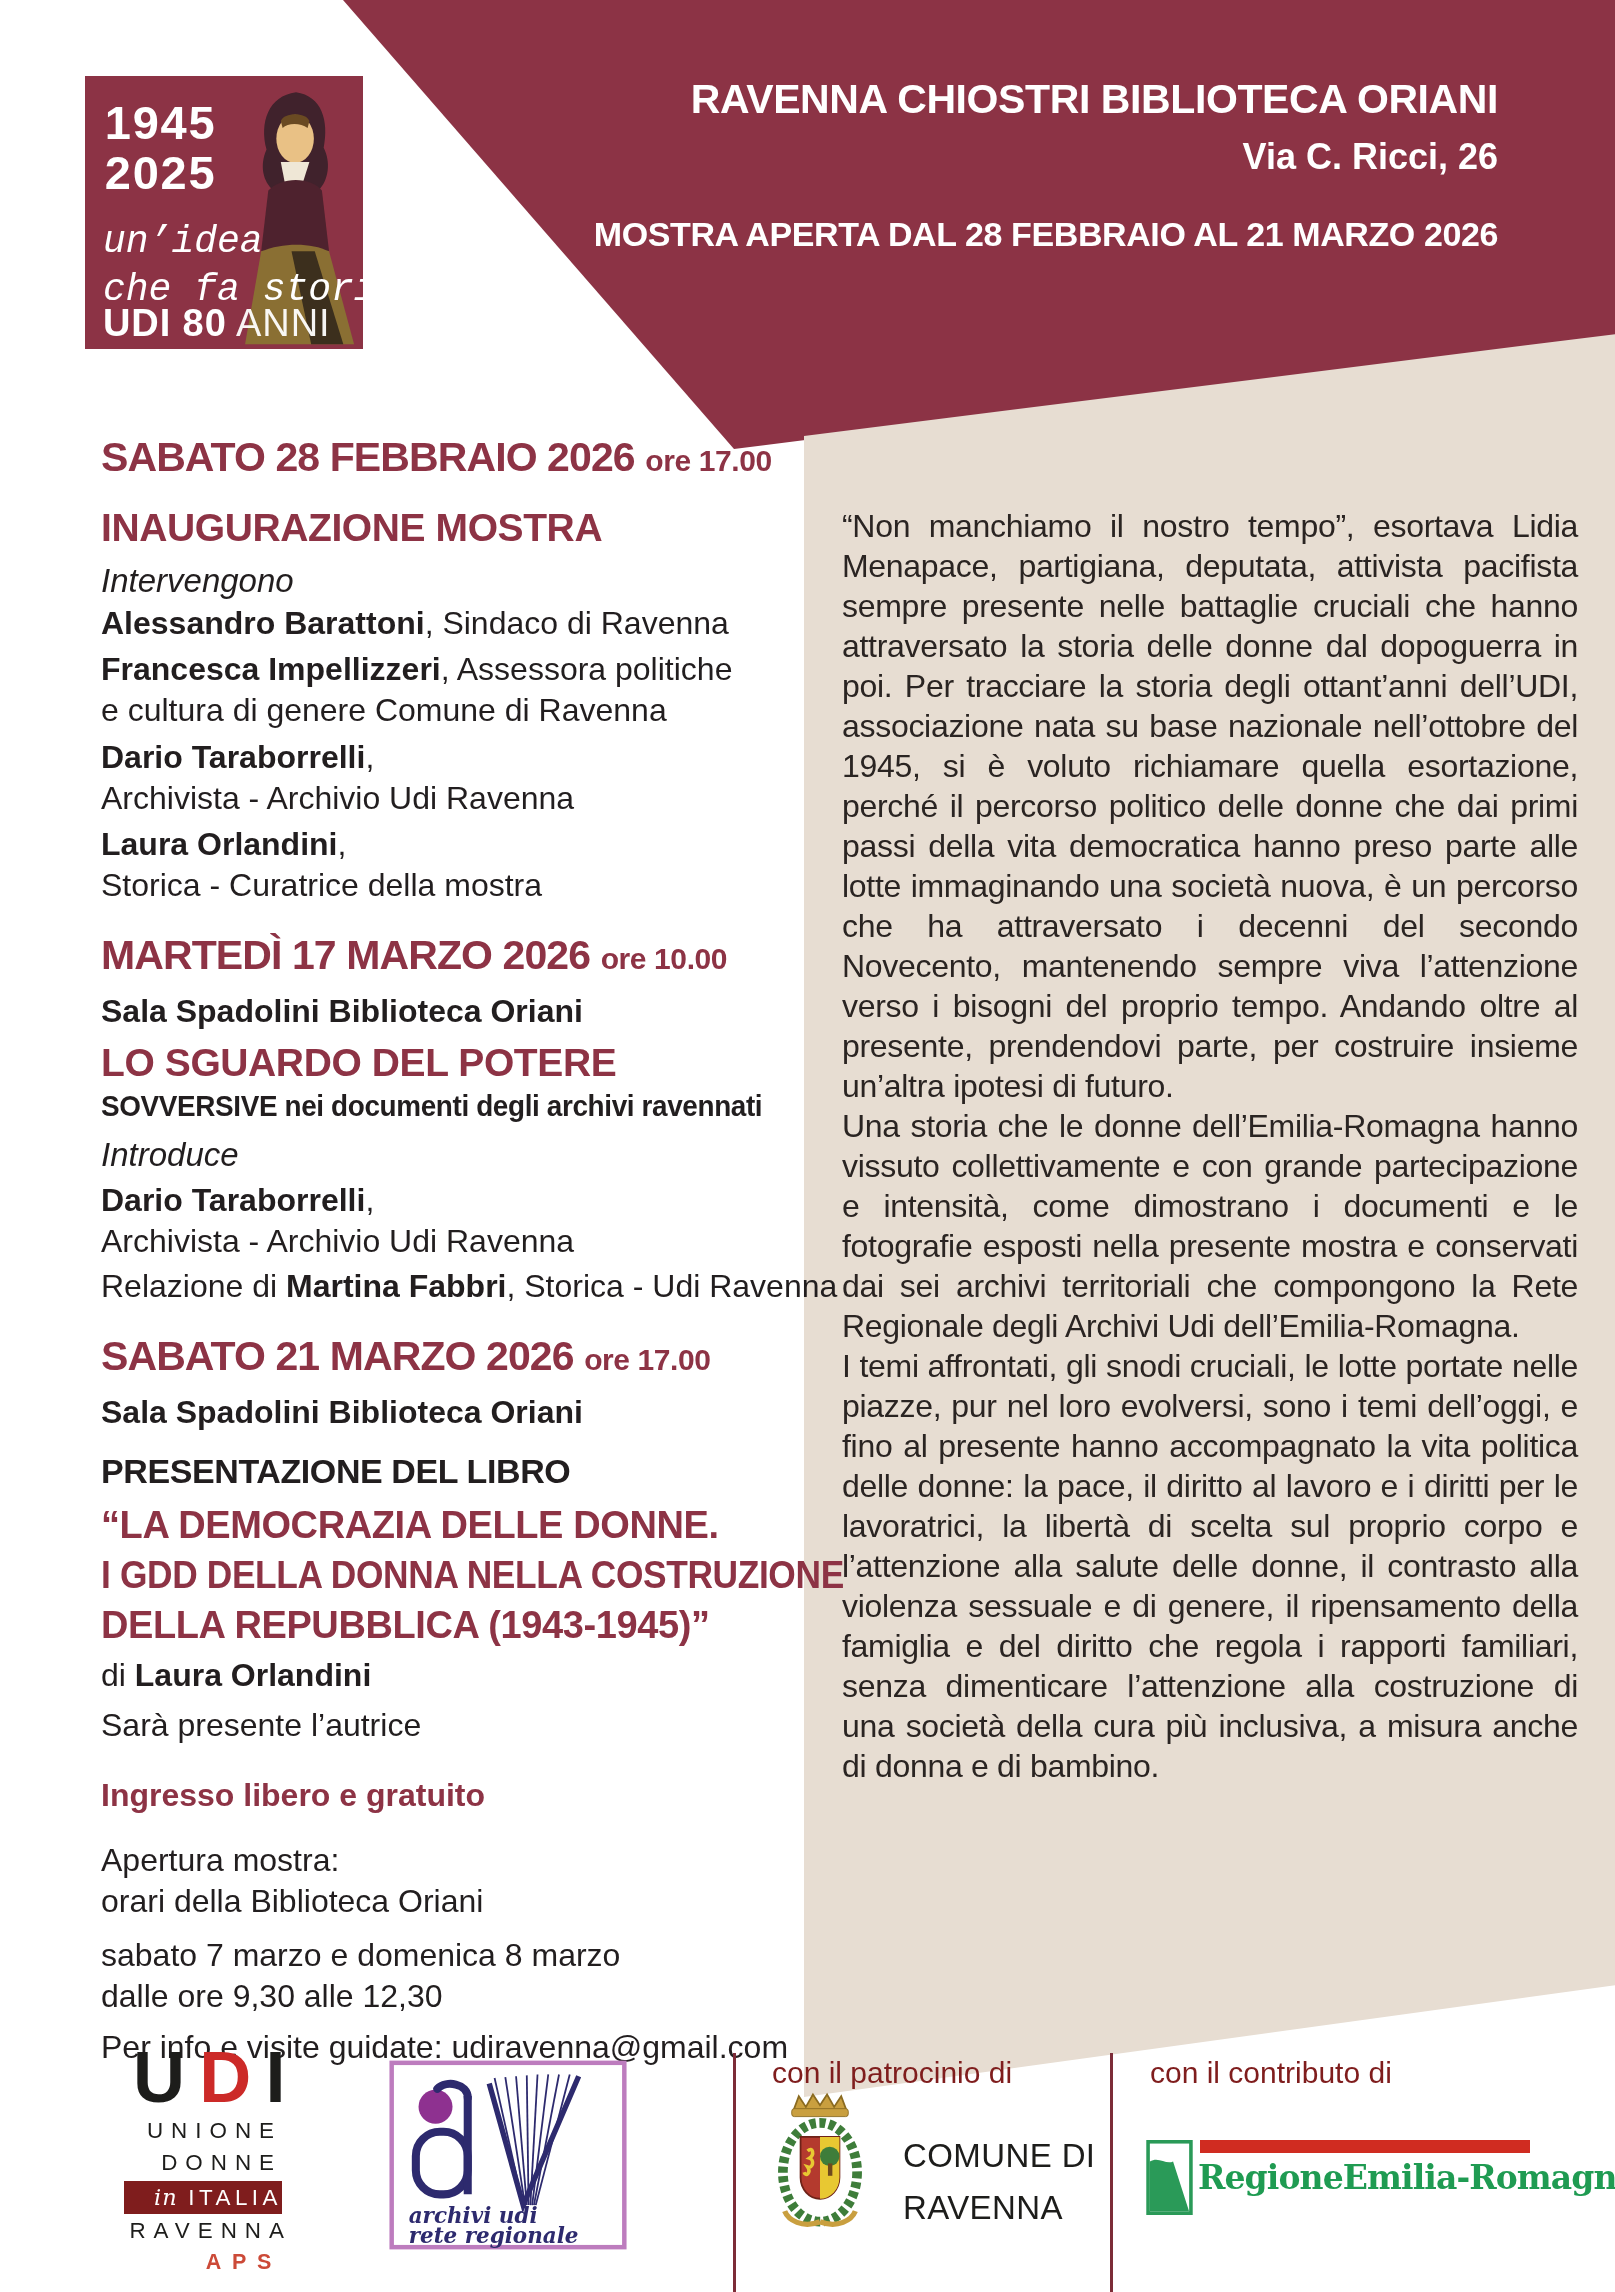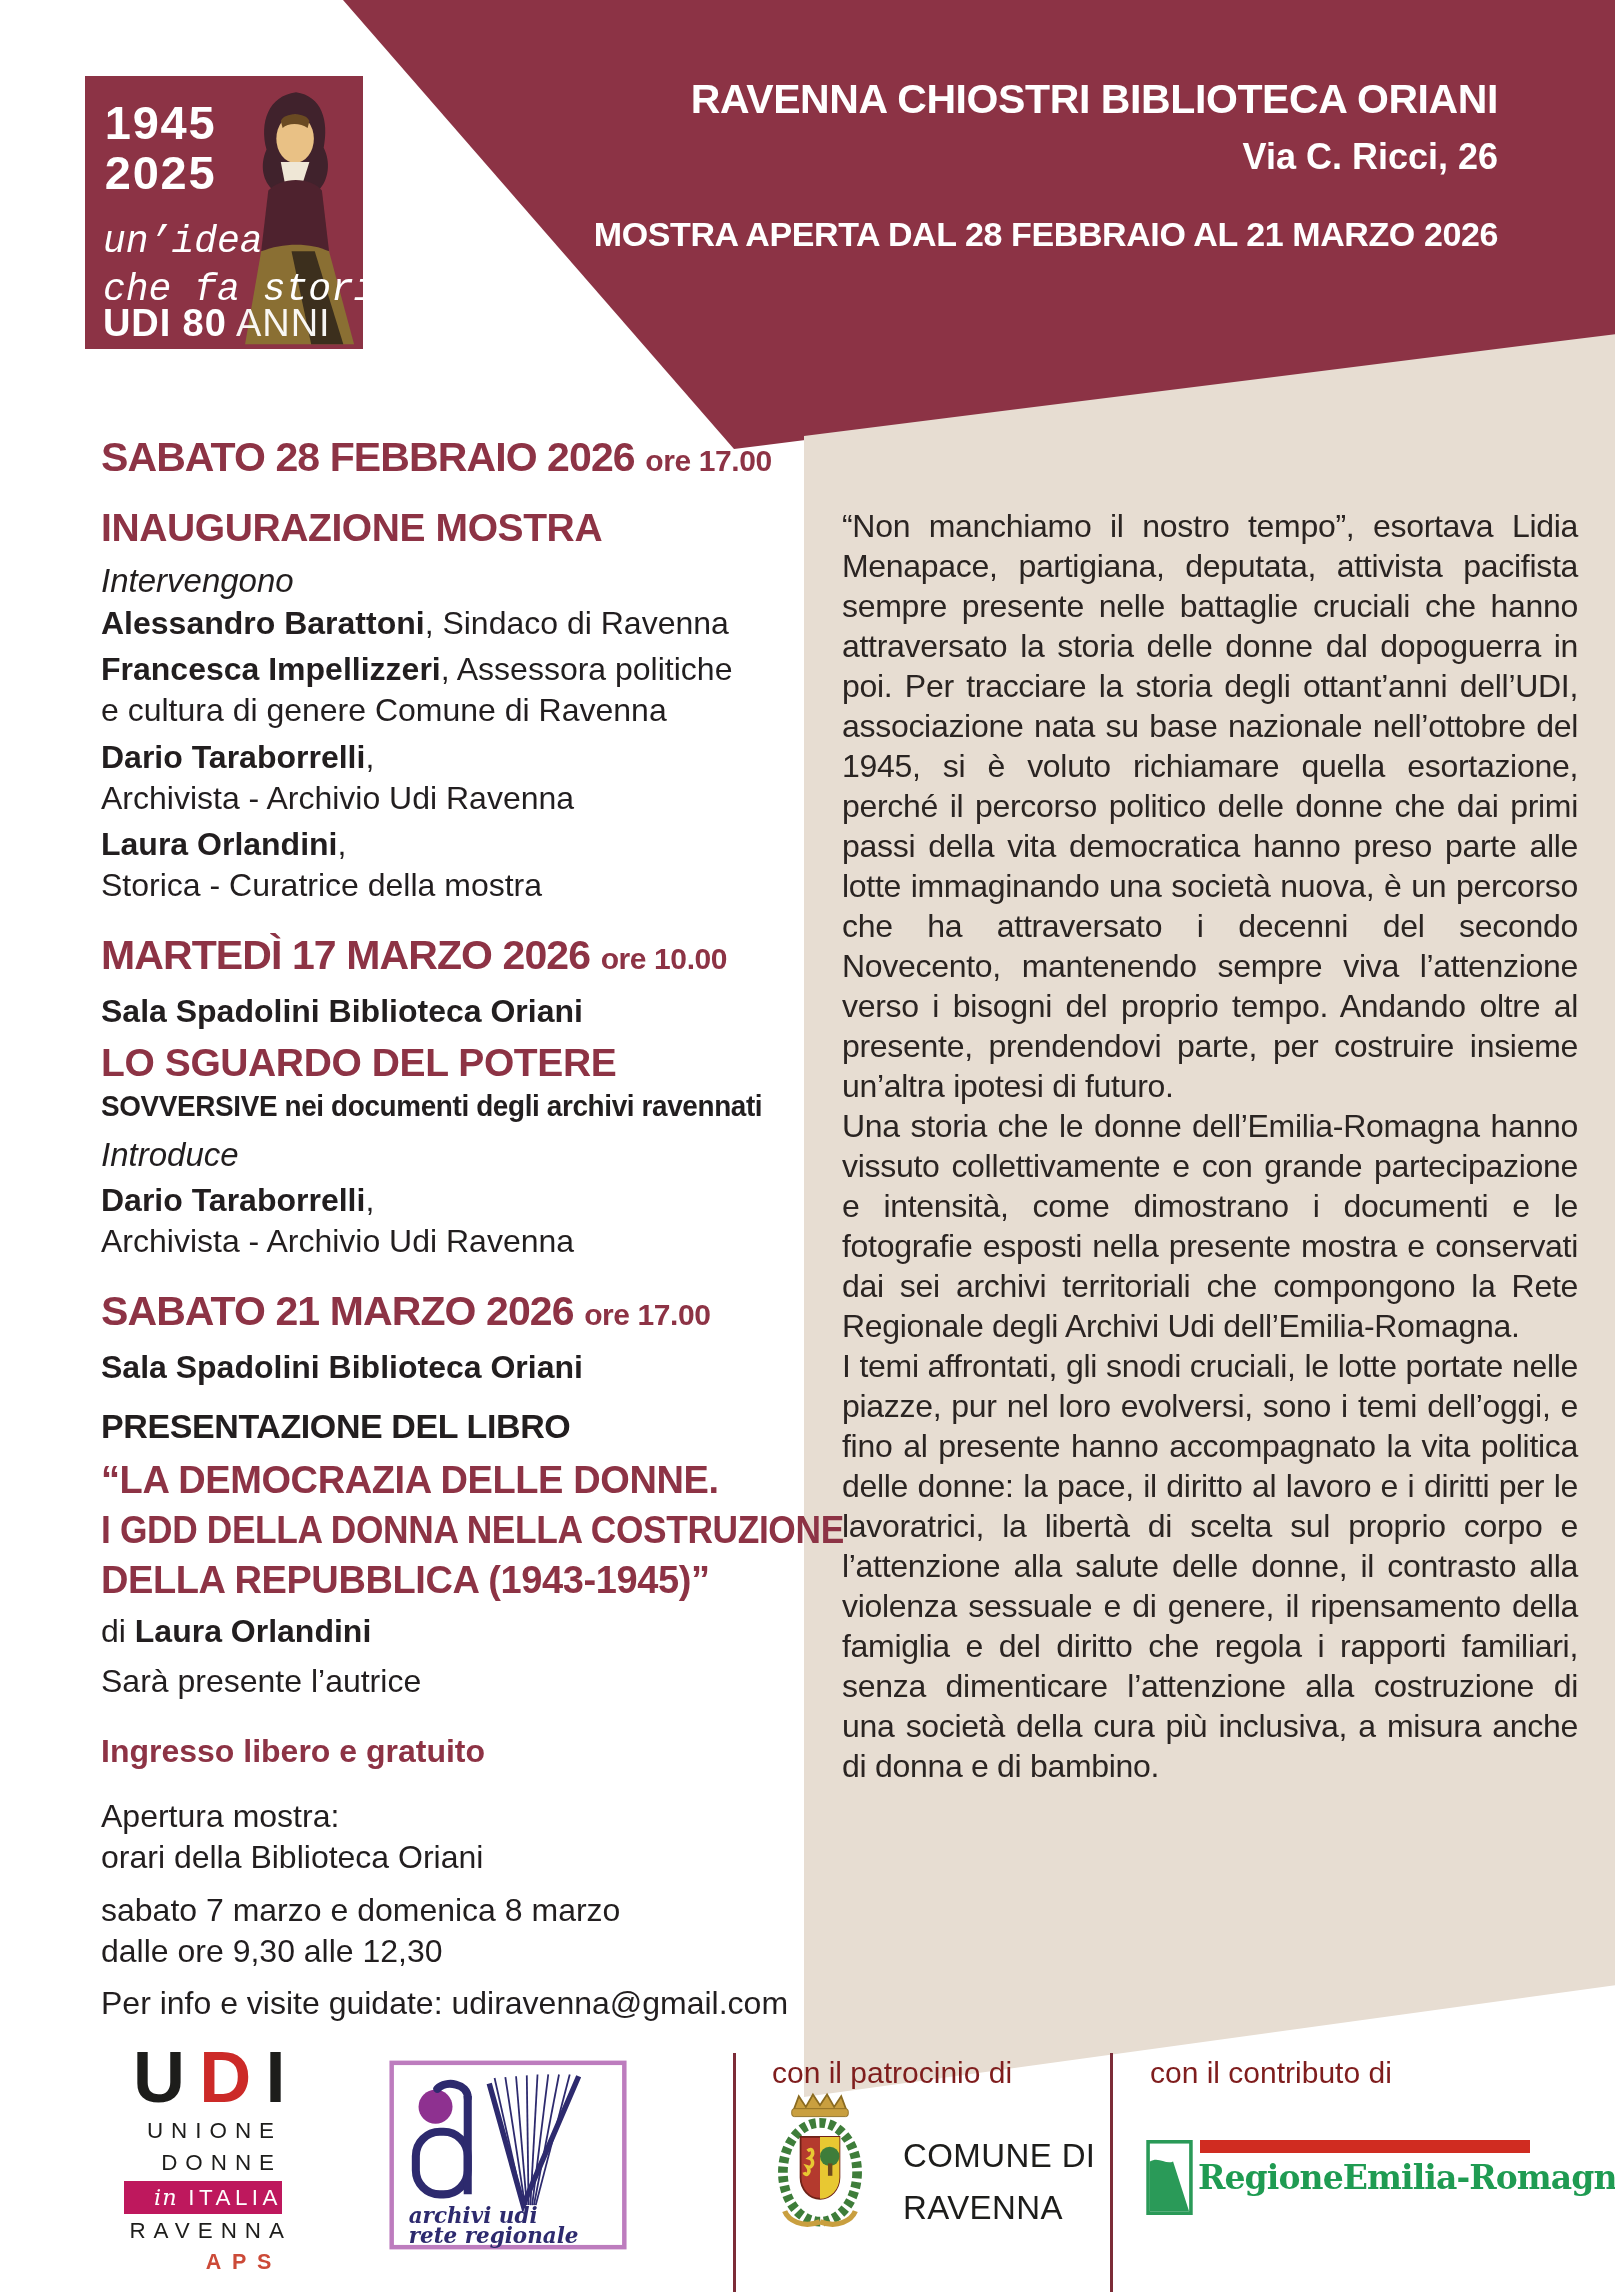--- a/index.html
+++ b/index.html
@@ -45,21 +45,21 @@
   
   .essay{position:absolute;left:842px;top:506px;width:736px;color:#2a2422;
          font-size:32px;line-height:40px;text-align:justify;letter-spacing:-0.3px;}
   .essay p{margin:0;}
 
   
   .udi{position:absolute;left:124px;top:2040px;width:158px;text-align:right;color:#1d1d1b;}
   .udi-big{font-size:72px;line-height:75px;font-weight:bold;letter-spacing:14.3px;margin-left:9px;}
   .udi-big .red{color:#cc2a28;}
   .udi-row{font-size:22.4px;line-height:32px;letter-spacing:8px;margin-left:5.4px;}
-  .udi-box{background:#be185d;color:#fff;font-size:22.4px;line-height:30px;letter-spacing:4.5px;margin:1.8px 0 1.8px 0;padding:0.9px 0;}
+  .udi-box{background:#7f1d1d;color:#fff;font-size:22.4px;line-height:30px;letter-spacing:4.5px;margin:1.8px 0 1.8px 0;padding:0.9px 0;}
   .udi-box .in{font-family:"DejaVu Serif",serif;font-style:italic;letter-spacing:0.9px;}
   .udi-aps{font-size:21.5px;line-height:30px;letter-spacing:10.7px;color:#cc4a38;font-weight:bold;margin-left:7.2px;}
 
   .archivi{position:absolute;left:389px;top:2060px;}
   .vrule{position:absolute;width:2.7px;top:2053px;height:240px;background:#7c2c38;}
   .flabel{position:absolute;font-size:30px;color:#7f1d1d;white-space:nowrap;}
   .arms{position:absolute;left:767px;top:2089px;}
   .comune{position:absolute;left:903px;top:2130px;font-size:33px;line-height:52px;color:#1d1d1b;letter-spacing:0.4px;}
   .rer-sym{position:absolute;left:1146px;top:2140px;}
   .rer-bar{position:absolute;left:1200px;top:2140px;width:330px;height:13.4px;background:#d02c21;}
@@ -116,20 +116,21 @@
     <div class="p" style="margin-top:5.4px"><b>Laura Orlandini</b><span>,</span></div>
     <div class="p"><span>Storica - Curatrice della mostra</span></div>
 
     <div class="d" style="margin-top:27px"><span>MARTEDÌ 17 MARZO 2026</span> <span class="tm">ore 10.00</span></div>
     <div class="venue" style="margin-top:9px">Sala Spadolini Biblioteca Oriani</div>
     <div class="t" style="margin-top:7.2px">LO SGUARDO DEL POTERE</div>
     <div class="sub cond">SOVVERSIVE nei documenti degli archivi ravennati</div>
     <div class="it" style="margin-top:7.2px">Introduce</div>
     <div class="p" style="margin-top:5.4px"><b>Dario Taraborrelli</b><span>,</span></div>
     <div class="p"><span>Archivista - Archivio Udi Ravenna</span></div>
+    <div class="p" style="margin-top:3.6px"><span>Relazione di </span><b>Martina Fabbri</b><span>, Storica - Udi Ravenna</span></div>
 
     <div class="d" style="margin-top:27px"><span>SABATO 21 MARZO 2026</span> <span class="tm">ore 17.00</span></div>
     <div class="venue" style="margin-top:9px">Sala Spadolini Biblioteca Oriani</div>
     <div class="kick" style="margin-top:16px">PRESENTAZIONE DEL LIBRO</div>
     <div class="book" style="margin-top:7.2px">“LA DEMOCRAZIA DELLE DONNE.</div>
     <div class="book cond">I GDD DELLA DONNA NELLA COSTRUZIONE</div>
     <div class="book">DELLA REPUBBLICA (1943-1945)”</div>
     <div class="p" style="margin-top:5.4px"><span>di </span><b>Laura Orlandini</b></div>
     <div class="p" style="margin-top:9px">Sarà presente l’autrice</div>
 

